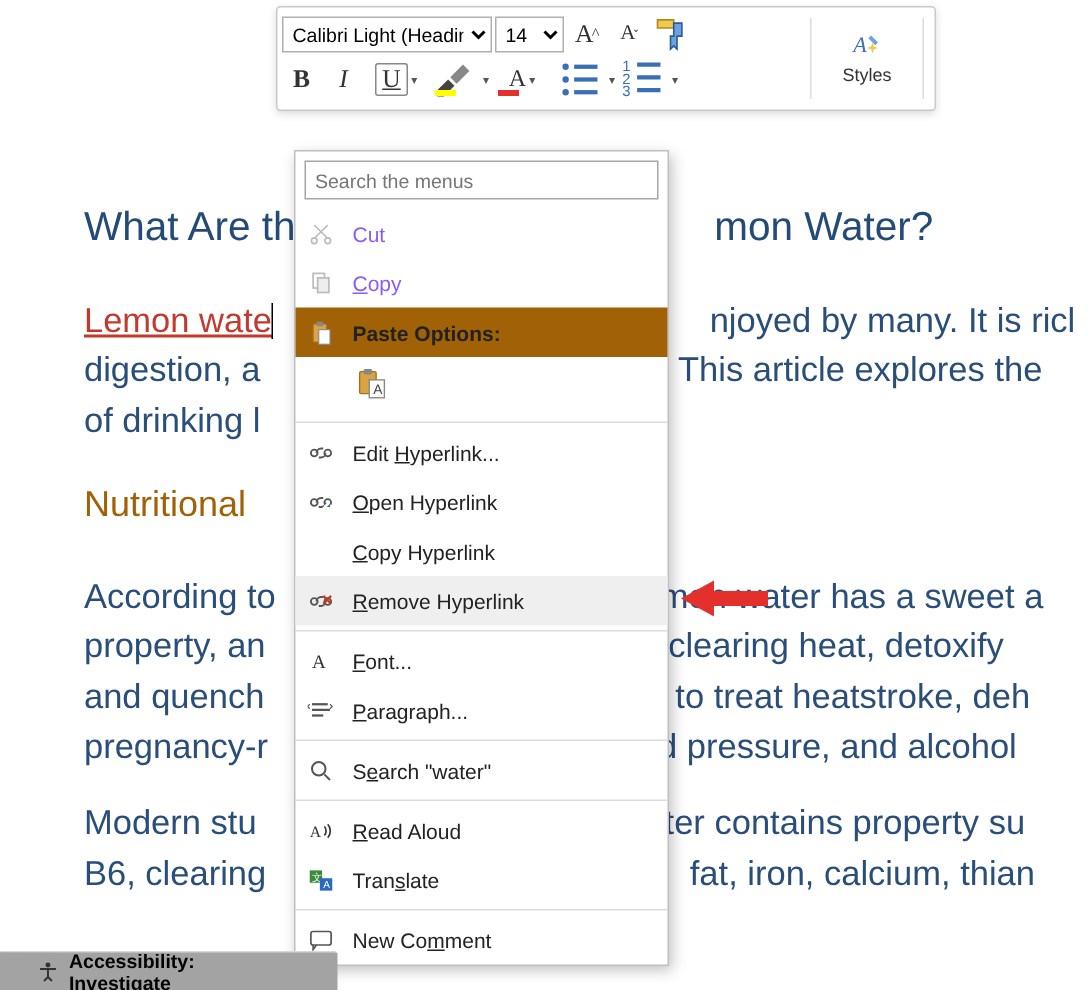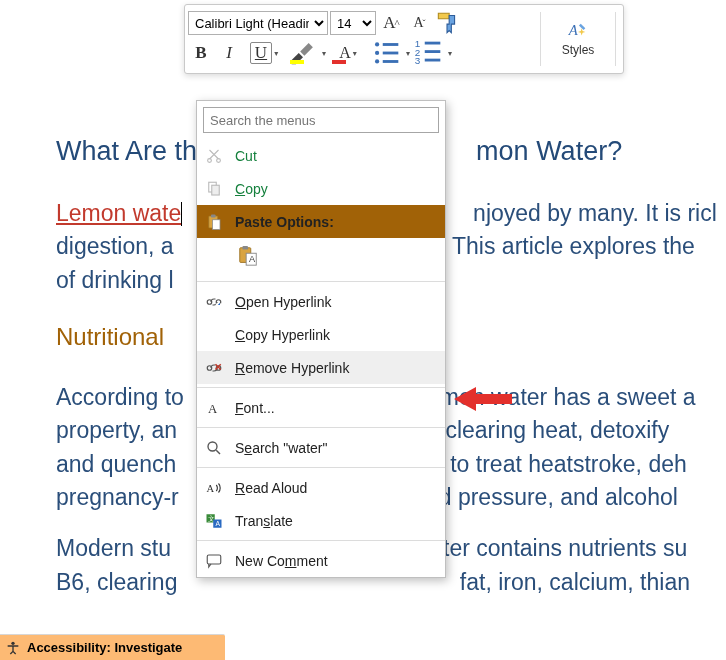--- a/index.html
+++ b/index.html
@@ -169,21 +169,21 @@
   }
   .menu-item {
     display:flex;
     align-items:center;
     height: 33px;
     padding: 0 8px 0 6px;
     gap: 10px;
     position:relative;
   }
   .menu-item.hover { background: #efefef; }
-  .menu-item.disabled { color: #15803d; }
+  .menu-item.disabled { color: #8b5cf6; }
   .menu-icon {
     width: 22px;
     height: 22px;
     display:flex;
     align-items:center;
     justify-content:center;
     flex-shrink:0;
   }
   .menu-icon svg { width:18px; height:18px; }
   .menu-label .u { text-decoration: underline; }
@@ -221,25 +221,25 @@
     height: 30px;
     pointer-events:none;
   }
 
   
   .status-bar {
     position:absolute;
     bottom:0;
     left:0;
     height:26px;
-    background:#fdba74;
+    background:#a3a3a3;
     border-top:1px solid #d7d7d7;
     display:flex;
     align-items:center;
-    padding:0 5px;
+    padding:0 24px;
     font-size:13px;
     gap:6px;
     width: 225px;
     border-top-right-radius:2px;
   }
   .status-bar svg{ width:16px; height:16px;}
 </style>
 </head>
 <body>
 
@@ -339,21 +339,21 @@
     <span>of drinking l</span>
   </p>
   <h2>Nutritional </h2>
   <p>
     <span>According to</span><span style="display:inline-block;width:256px"></span><span>mon water has a sweet a</span><br>
     <span>property, an</span><span style="display:inline-block;width:262px"></span><span> clearing heat, detoxify</span><br>
     <span>and quench</span><span style="display:inline-block;width:274px"></span><span>to treat heatstroke, deh</span><br>
     <span>pregnancy-r</span><span style="display:inline-block;width:260px"></span><span>d pressure, and alcohol</span>
   </p>
   <p>
-    <span>Modern stu</span><span style="display:inline-block;width:272px"></span><span>ter contains nutrients su</span><br>
+    <span>Modern stu</span><span style="display:inline-block;width:272px"></span><span>ter contains property su</span><br>
     <span>B6, clearing</span><span style="display:inline-block;width:276px"></span><span> fat, iron, calcium, thian</span>
   </p>
 </div>
 
 <div class="context-menu">
   <div class="search-box">
     <input type="text" placeholder="Search the menus" style="">
   </div>
   <div class="menu-item disabled">
     <span class="menu-icon">
@@ -394,20 +394,30 @@
         </svg>
     </div>
   </div>
   <div class="menu-sep"></div>
   <div class="menu-item">
     <span class="menu-icon">
         <svg viewBox="0 0 24 24">
           <path d="M8 12a4 4 0 0 1 4-4h2M16 12a4 4 0 0 1-4 4h-2" stroke="#555" fill="none" stroke-width="1.6"></path>
           <circle cx="6" cy="12" r="3" fill="none" stroke="#555" stroke-width="1.6"></circle>
           <circle cx="18" cy="12" r="3" fill="none" stroke="#555" stroke-width="1.6"></circle>
+        </svg>
+      </span>
+    <span class="menu-label">Edit <span class="u">H</span>yperlink...</span>
+  </div>
+  <div class="menu-item">
+    <span class="menu-icon">
+        <svg viewBox="0 0 24 24">
+          <path d="M8 12a4 4 0 0 1 4-4h2M16 12a4 4 0 0 1-4 4h-2" stroke="#555" fill="none" stroke-width="1.6"></path>
+          <circle cx="6" cy="12" r="3" fill="none" stroke="#555" stroke-width="1.6"></circle>
+          <circle cx="18" cy="12" r="3" fill="none" stroke="#555" stroke-width="1.6"></circle>
           <circle cx="18" cy="17" r="4" fill="#fff"></circle>
           <path d="M16 17l4-4v3h-3" fill="#2a6ac2"></path>
         </svg>
       </span>
     <span class="menu-label"><span class="u">O</span>pen Hyperlink</span>
   </div>
   <div class="menu-item">
     <span class="menu-icon"></span>
     <span class="menu-label"><span class="u">C</span>opy Hyperlink</span>
   </div>
@@ -423,20 +433,31 @@
     <span class="menu-label"><span class="u">R</span>emove Hyperlink</span>
   </div>
   <div class="menu-sep"></div>
   <div class="menu-item">
     <span class="menu-icon">
         <svg viewBox="0 0 24 24">
           <text x="4" y="18" font-size="17" font-family="serif" fill="#333">A</text>
         </svg>
       </span>
     <span class="menu-label"><span class="u">F</span>ont...</span>
+  </div>
+  <div class="menu-item">
+    <span class="menu-icon">
+        <svg viewBox="0 0 24 24">
+          <rect x="4" y="5" width="14" height="2" fill="#555"></rect>
+          <rect x="4" y="10" width="16" height="2" fill="#555"></rect>
+          <rect x="4" y="15" width="10" height="2" fill="#555"></rect>
+          <path d="M2 6l-2 2 2 2M20 6l2 2-2 2" stroke="#555" fill="none"></path>
+        </svg>
+      </span>
+    <span class="menu-label"><span class="u">P</span>aragraph...</span>
   </div>
   <div class="menu-sep"></div>
   <div class="menu-item">
     <span class="menu-icon">
         <svg viewBox="0 0 24 24">
           <circle cx="10" cy="10" r="6" fill="none" stroke="#555" stroke-width="1.8"></circle>
           <path d="M15 15l5 5" stroke="#555" stroke-width="1.8"></path>
         </svg>
       </span>
     <span class="menu-label">S<span class="u">e</span>arch "water"</span>

